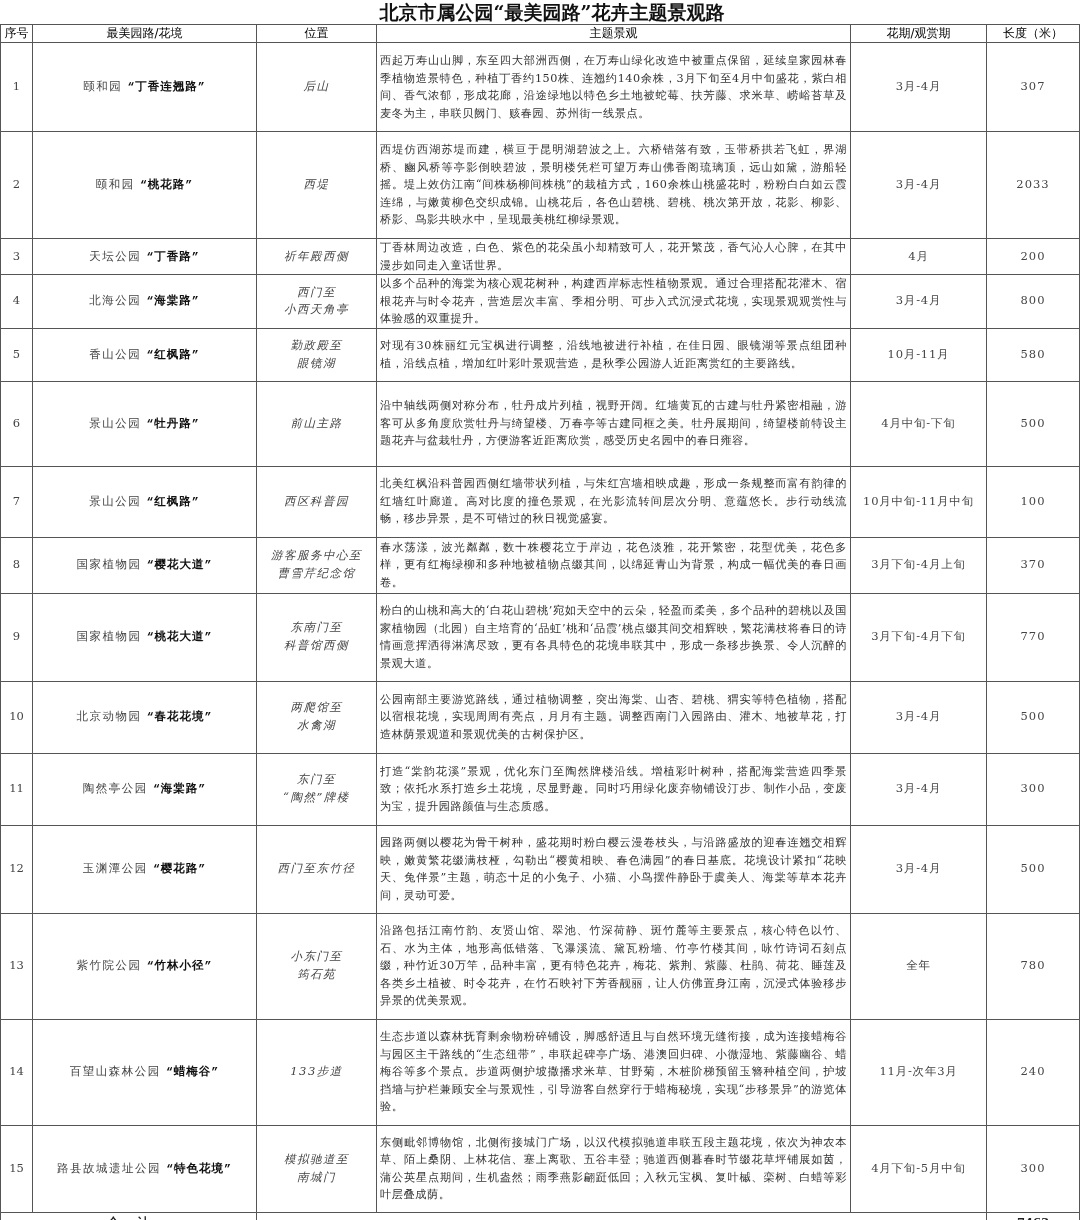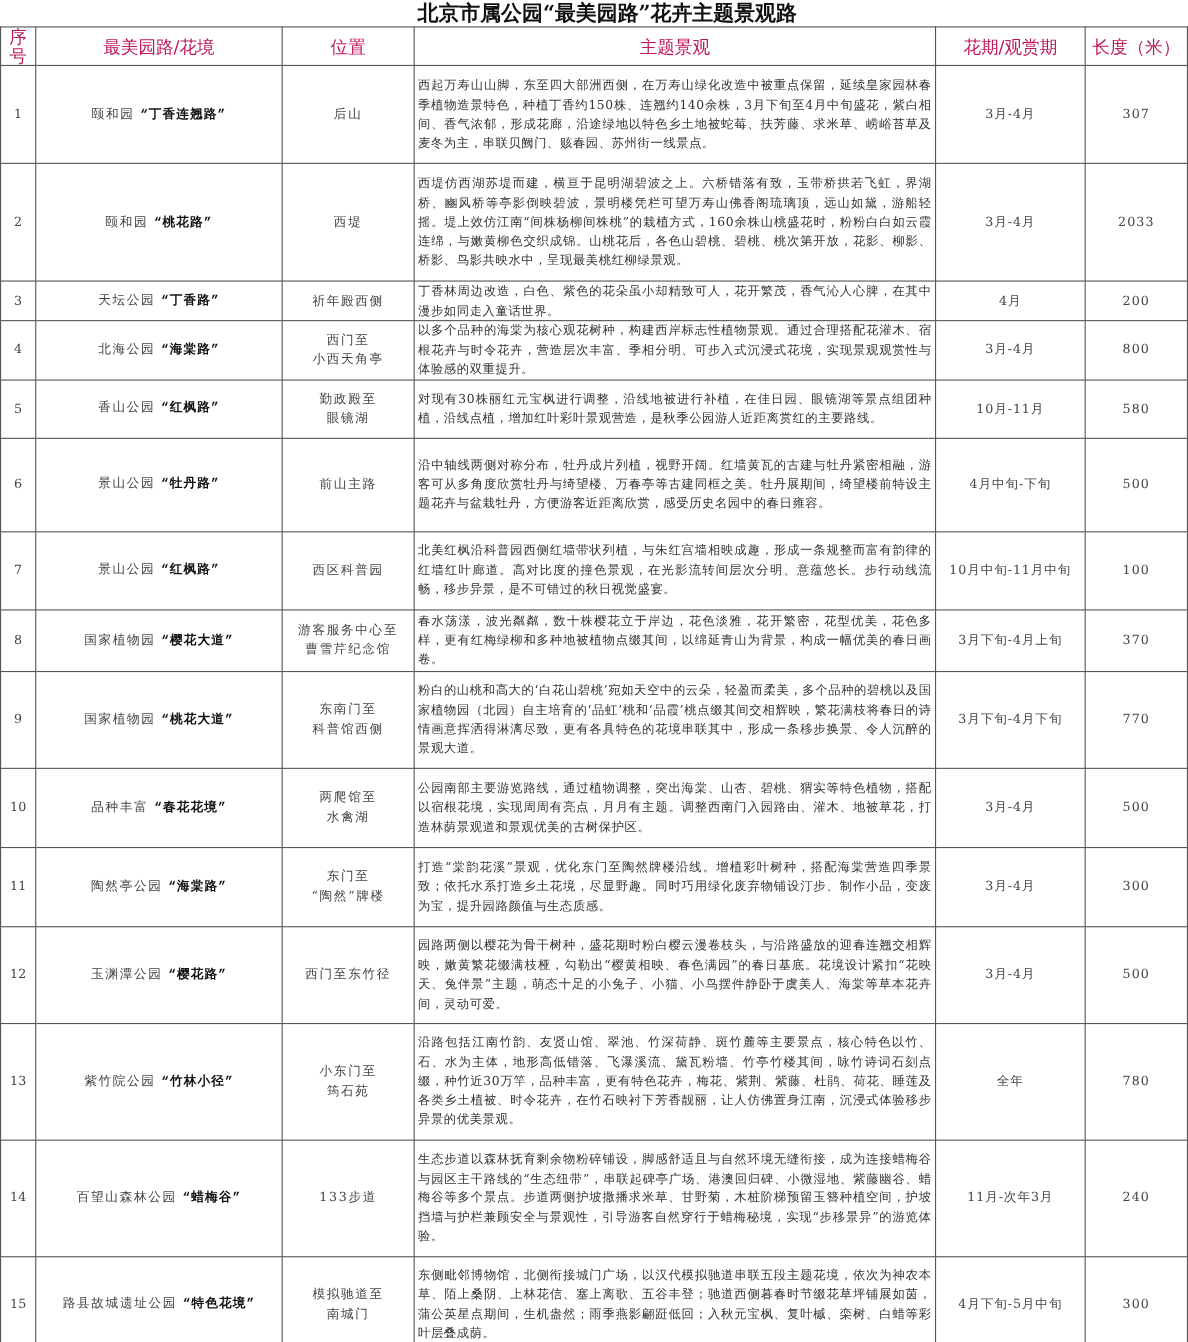--- a/index.html
+++ b/index.html
@@ -5,27 +5,27 @@
   html, body { margin: 0; padding: 0; background: #ffffff; }
   body { width: 1080px; height: 1220px; position: relative; overflow: hidden;
          font-family: "DejaVu Serif", "Liberation Serif", serif; color: #3a3a3a; }
   .title { position: absolute; left: 12px; top: 0; width: 1080px; height: 24px;
            text-align: center; font-size: 19px; font-weight: bold; line-height: 24px;
            color: #111; letter-spacing: 0px; }
   table { position: absolute; left: 0; top: 24px; border-collapse: collapse;
           table-layout: fixed; width: 1079px; }
   td, th { border: 1.2px solid #555; padding: 0; text-align: center; vertical-align: middle;
            font-size: 11.5px; line-height: 17.6px; font-weight: normal; }
-  th { font-family: "DejaVu Sans", "Liberation Sans", sans-serif; font-size: 16px;
-       color: #be185d; height: 17px; line-height: 17px; }
+  th { font-family: "DejaVu Sans", "Liberation Sans", sans-serif; font-size: 12px;
+       color: #000000; height: 17px; line-height: 17px; }
   td.desc { text-align: justify; padding: 0 3px 0 3px; letter-spacing: 0.55px;
             font-size: 11.2px; line-height: 17.5px; color: #333; }
   td.name { letter-spacing: 1.5px; color: #444; }
   td.name b { color: #111; letter-spacing: 1px; font-family: Liberation Mono, monospace; }
-  td.loc { letter-spacing: 1.5px; color: #444; }
+  td.loc { letter-spacing: 1.5px; color: #444; font-style: italic; }
   td.num { color: #444; }
   td.period { letter-spacing: 0.8px; color: #444; }
   td.len { letter-spacing: 1px; color: #444; }
   tr.total td { font-weight: bold; color: #222; height: 18px; line-height: 18px; }
   tr.total td.total-label { letter-spacing: 18px; padding-left: 18px; }
 </style>
 </head>
 <body>
 
 <div class="title">北京市属公园“最美园路”花卉主题景观路</div>
@@ -121,21 +121,21 @@
         <td class="num">9</td>
         <td class="name"><span>国家植物园</span> <b>“桃花大道”</b></td>
         <td class="loc" style="white-space:pre-line">东南门至
 科普馆西侧</td>
         <td class="desc">粉白的山桃和高大的‘白花山碧桃’宛如天空中的云朵，轻盈而柔美，多个品种的碧桃以及国家植物园（北园）自主培育的‘品虹’桃和‘品霞’桃点缀其间交相辉映，繁花满枝将春日的诗情画意挥洒得淋漓尽致，更有各具特色的花境串联其中，形成一条移步换景、令人沉醉的景观大道。</td>
         <td class="period">3月下旬-4月下旬</td>
         <td class="len">770</td>
       </tr>
       <tr style="height: 72px;">
         <td class="num">10</td>
-        <td class="name"><span>品种丰富</span> <b>“春花花境”</b></td>
+        <td class="name"><span>北京动物园</span> <b>“春花花境”</b></td>
         <td class="loc" style="white-space:pre-line">两爬馆至
 水禽湖</td>
         <td class="desc">公园南部主要游览路线，通过植物调整，突出海棠、山杏、碧桃、猬实等特色植物，搭配以宿根花境，实现周周有亮点，月月有主题。调整西南门入园路由、灌木、地被草花，打造林荫景观道和景观优美的古树保护区。</td>
         <td class="period">3月-4月</td>
         <td class="len">500</td>
       </tr>
       <tr style="height: 72px;">
         <td class="num">11</td>
         <td class="name"><span>陶然亭公园</span> <b>“海棠路”</b></td>
         <td class="loc" style="white-space:pre-line">东门至

